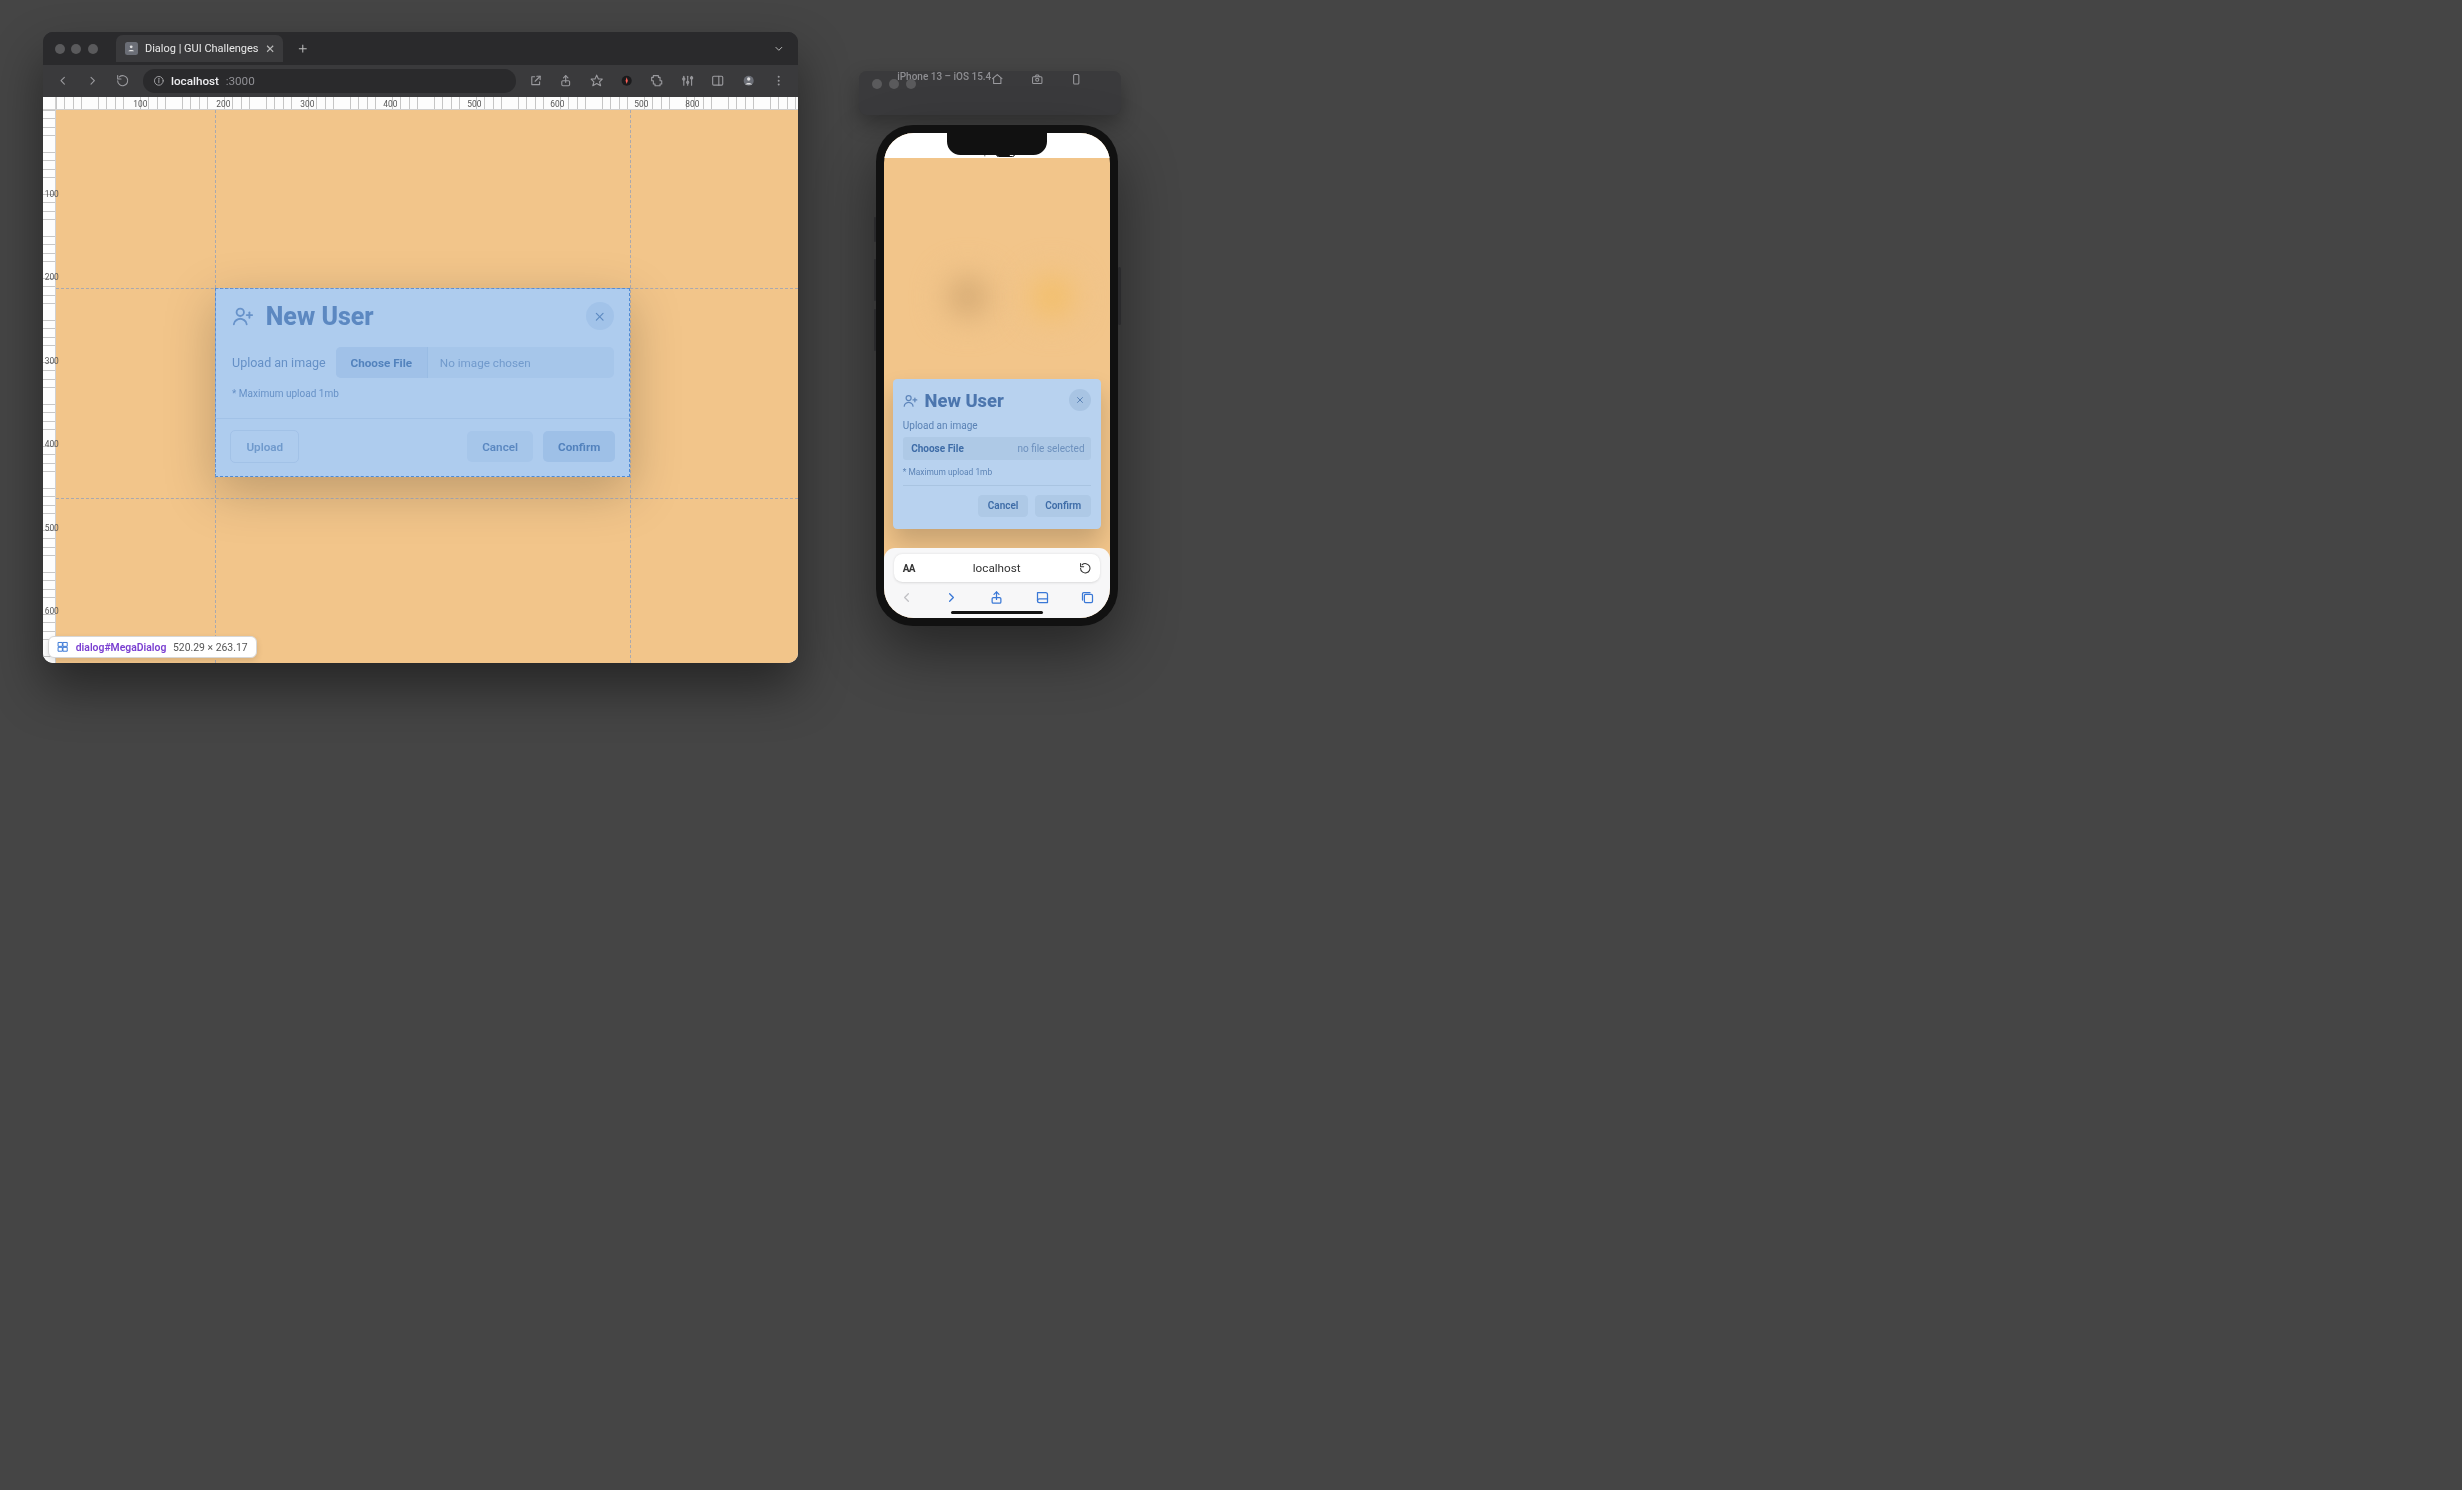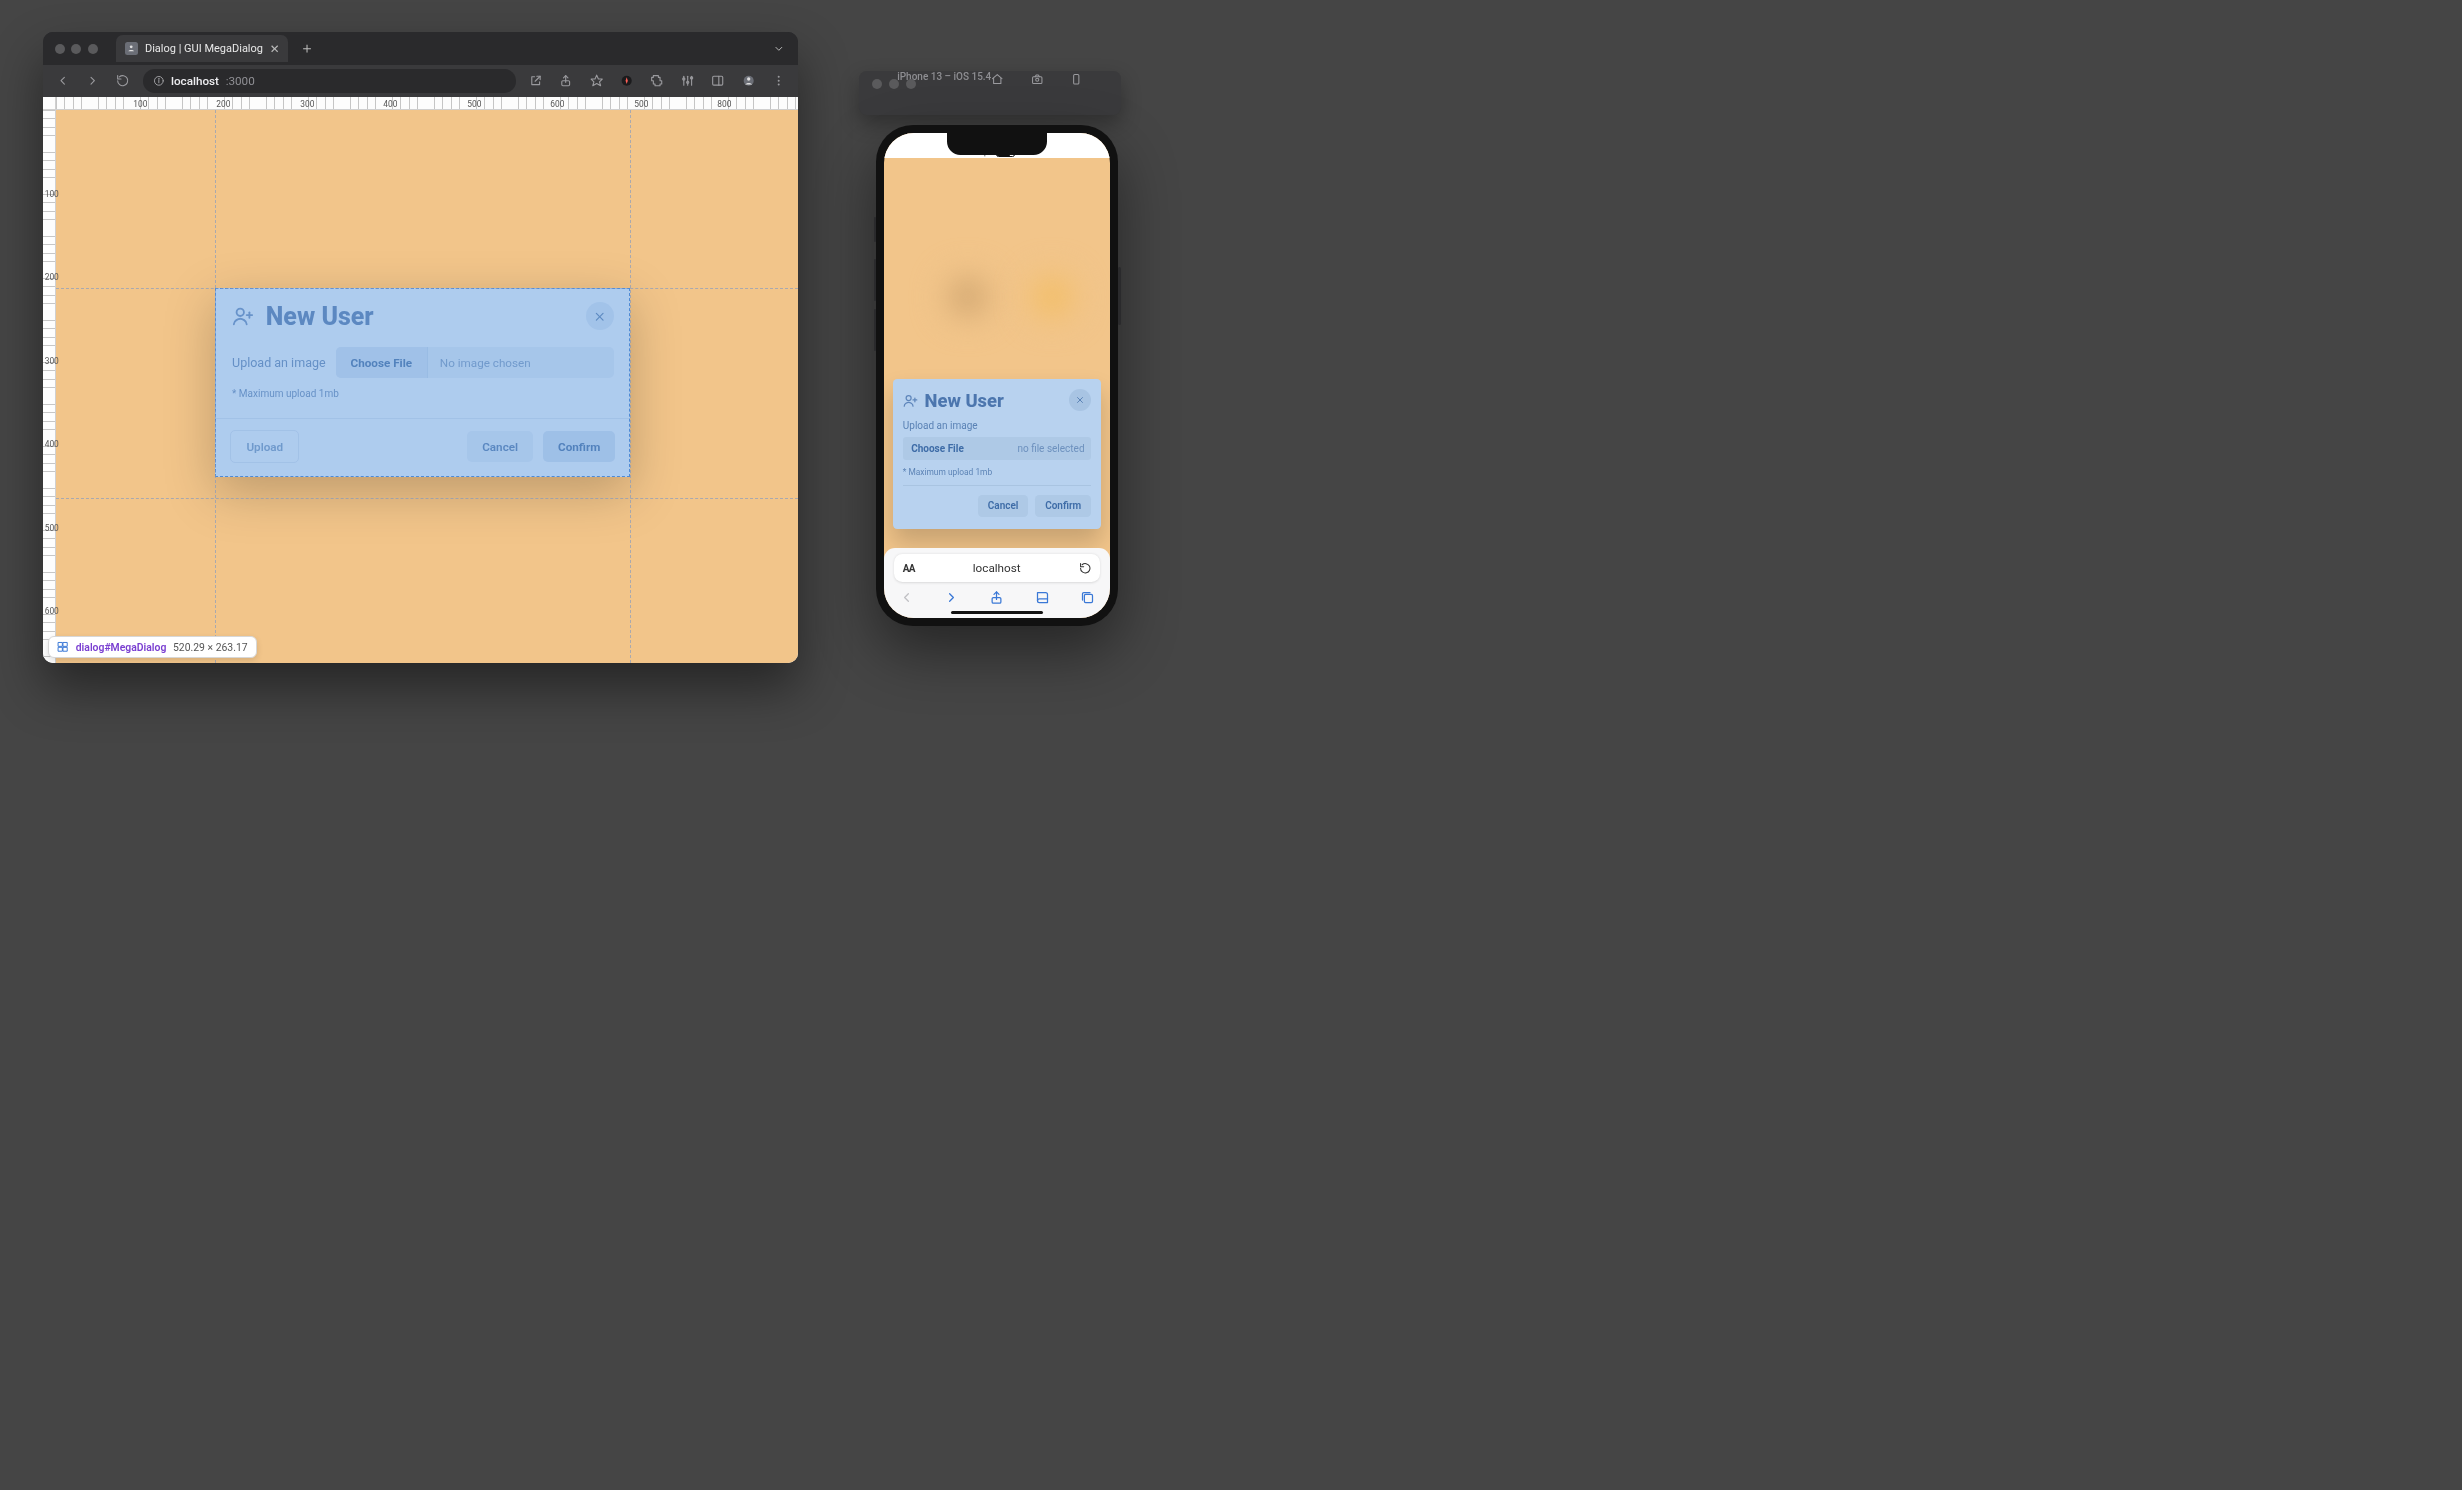--- a/index.html
+++ b/index.html
@@ -358,21 +358,21 @@
           <span></span>
           <span></span>
       </div>
       <div class="tab">
         <span class="favicon">
           <svg viewBox="0 0 24 24" width="8.4" height="8.4">
               <circle cx="12" cy="8" r="4" fill="#ddd"></circle>
               <path d="M4 21c1-5 15-5 16 0" fill="#ddd"></path>
             </svg>
         </span>
-        <span>Dialog | GUI MegaDialog</span>
+        <span>Dialog | GUI Challenges</span>
         <span class="close">✕</span>
       </div>
       <span class="newtab">＋</span>
       <span class="tab-overflow">
         <svg viewBox="0 0 24 24" class="stroke">
             <polyline points="6 9 12 15 18 9"></polyline>
           </svg>
       </span>
     </div>
 
@@ -471,21 +471,21 @@
     <div class="viewport">
       <div class="ruler-corner"></div>
       <div class="ruler-h">
         <span style="left:84px">100</span>
         <span style="left:167px">200</span>
         <span style="left:251px">300</span>
         <span style="left:334px">400</span>
         <span style="left:418px">500</span>
         <span style="left:501px">600</span>
         <span style="left:585px">500</span>
-        <span style="left:668px">800</span>
+        <span style="left:636px">800</span>
 
       </div>
       <div class="ruler-v">
         <span style="top:84px">100</span>
         <span style="top:167px">200</span>
         <span style="top:251px">300</span>
         <span style="top:334px">400</span>
         <span style="top:418px">500</span>
         <span style="top:501px">600</span>
       </div>

